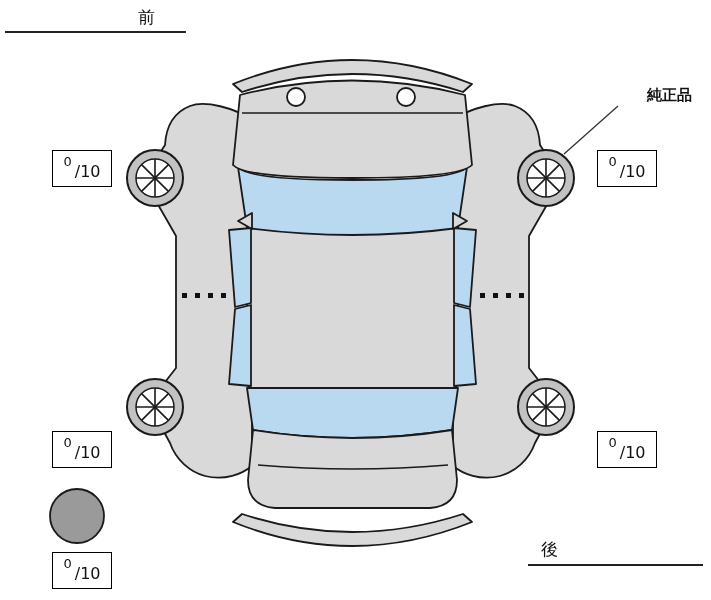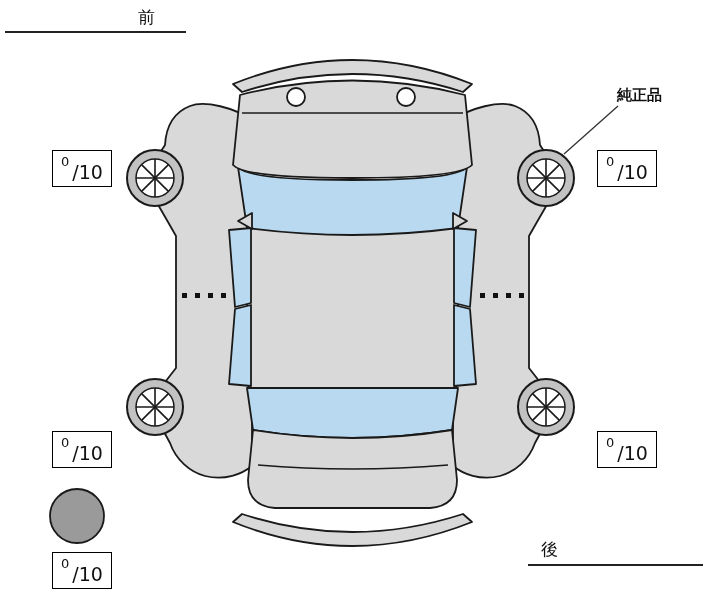--- a/index.html
+++ b/index.html
@@ -7,21 +7,21 @@
          font-family:"DejaVu Sans","Liberation Sans",sans-serif;color:#111}
   .stage svg{position:absolute;left:0;top:0}
   .outline{stroke:#1a1a1a;stroke-width:1.8;stroke-linejoin:round}
   .thin{stroke:#1a1a1a;stroke-width:1.4;fill:none}
   .label{position:absolute;font-size:17px;letter-spacing:1px}
   .rule{position:absolute;height:0;border-top:2px solid #222}
   .genuine{position:absolute;font-size:15px;font-weight:bold}
   .score-box{position:absolute;width:60px;height:37px;background:#fff;border:1px solid #000;
              display:flex;align-items:center;justify-content:center;gap:3px;box-sizing:border-box}
   .score-val{font-size:13px;transform:translateY(-7px)}
-  .score-den{font-size:19px;transform:translateY(3px)}
+  .score-den{font-size:16px;transform:translateY(3px)}
   .tire{stroke:#1a1a1a;stroke-width:2}
   .rim{stroke:#1a1a1a;stroke-width:1.5}
   .spokes line{stroke:#1a1a1a;stroke-width:1.6}
   .dots rect{fill:#111}
 </style>
 </head>
 <body>
 
 <div class="stage">
 
@@ -107,21 +107,21 @@
     </g>
 
     <line x1="618" y1="106" x2="564" y2="154" stroke="#333" stroke-width="1.3"></line>
 
     <circle class="outline" cx="77" cy="516" r="27" fill="#9a9a9a"></circle>
   </svg>
 
   <div class="label" style="left:138px;top:6px">前</div>
   <div class="rule" style="left:5px;top:31px;width:181px"></div>
 
-  <div class="genuine" style="left:617px;top:86px">純正品</div>
+  <div class="genuine" style="left:647px;top:86px">純正品</div>
 
   <div class="label" style="left:541px;top:538px">後</div>
   <div class="rule" style="left:528px;top:564px;width:175px"></div>
 
   <div class="score-box" style="left:52px;top:150px">
     <span class="score-val">0</span>
     <span class="score-den">/10</span>
   </div>
   <div class="score-box" style="left:597px;top:150px">
     <span class="score-val">0</span>

